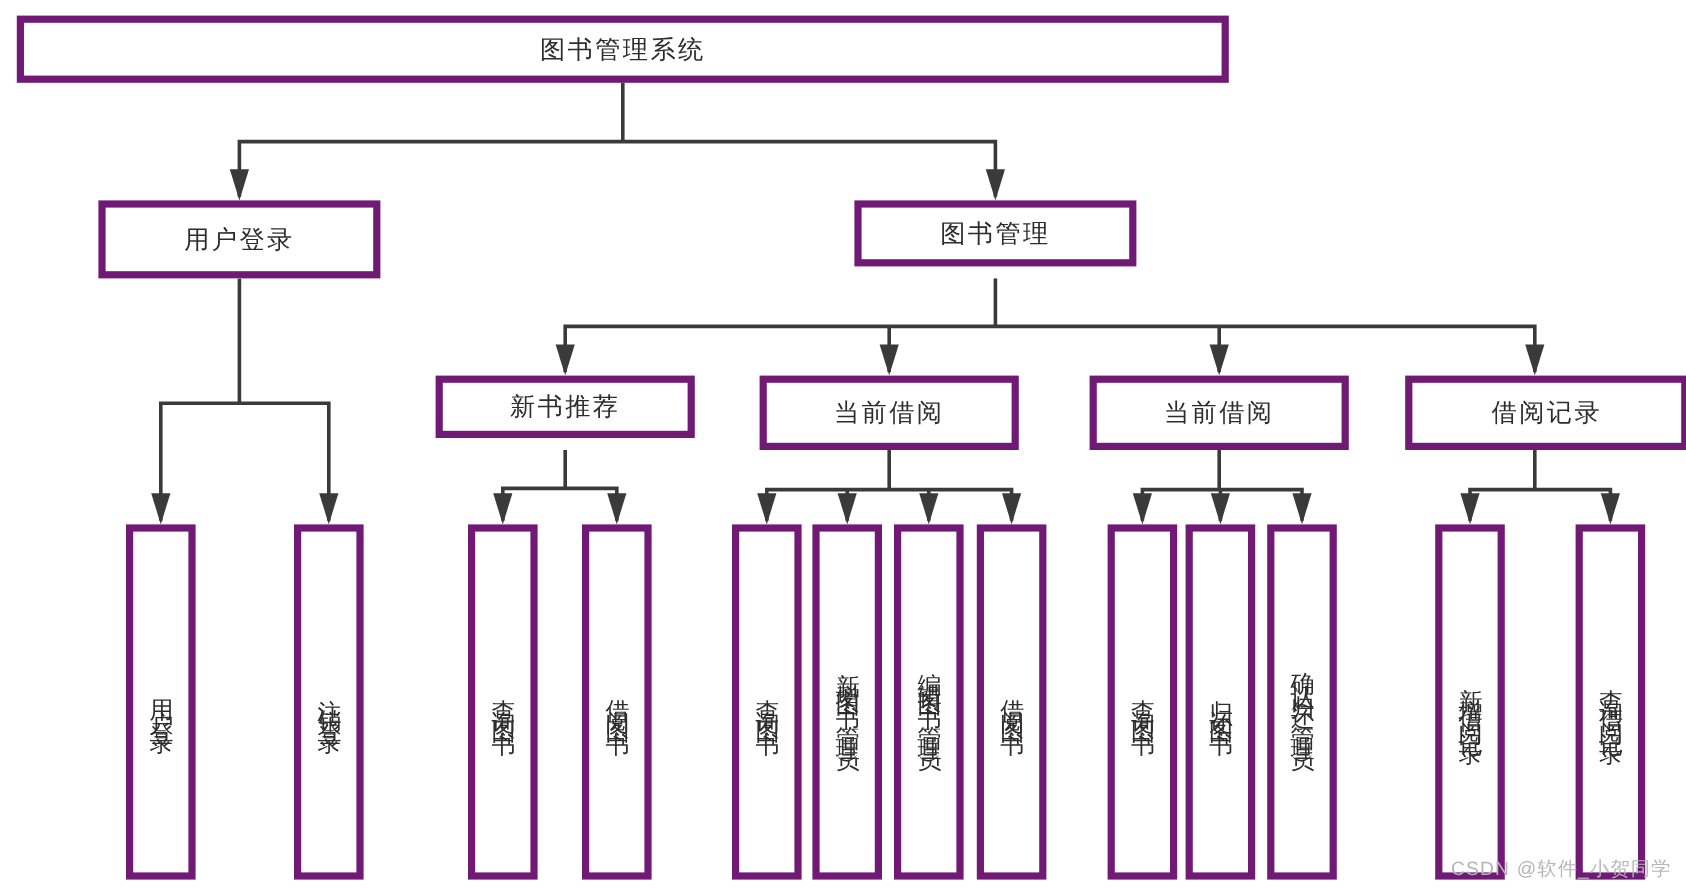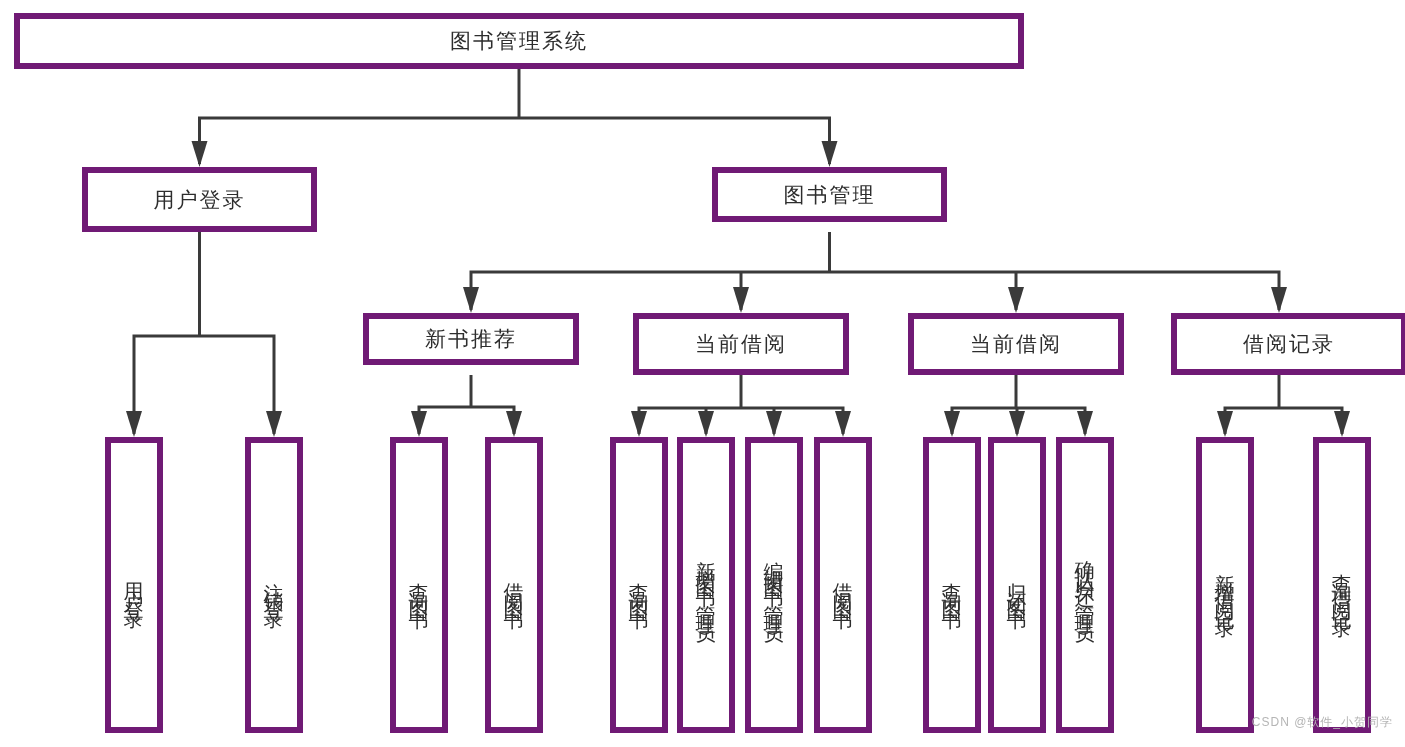--- a/index.html
+++ b/index.html
@@ -44,21 +44,21 @@
     text-orientation: mixed;
     font-size: 20px;
     letter-spacing: 9px;
     line-height: 1;
     white-space: nowrap;
   }
   .watermark {
     position: absolute;
     right: 12px;
     top: 714px;
-    font-size: 12px;
+    font-size: 16px;
     color: #b5b5b5;
     letter-spacing: 1px;
     z-index: 2;
     white-space: nowrap;
   }
 </style>
 </head>
 <body>
 
 <div class="stage">

